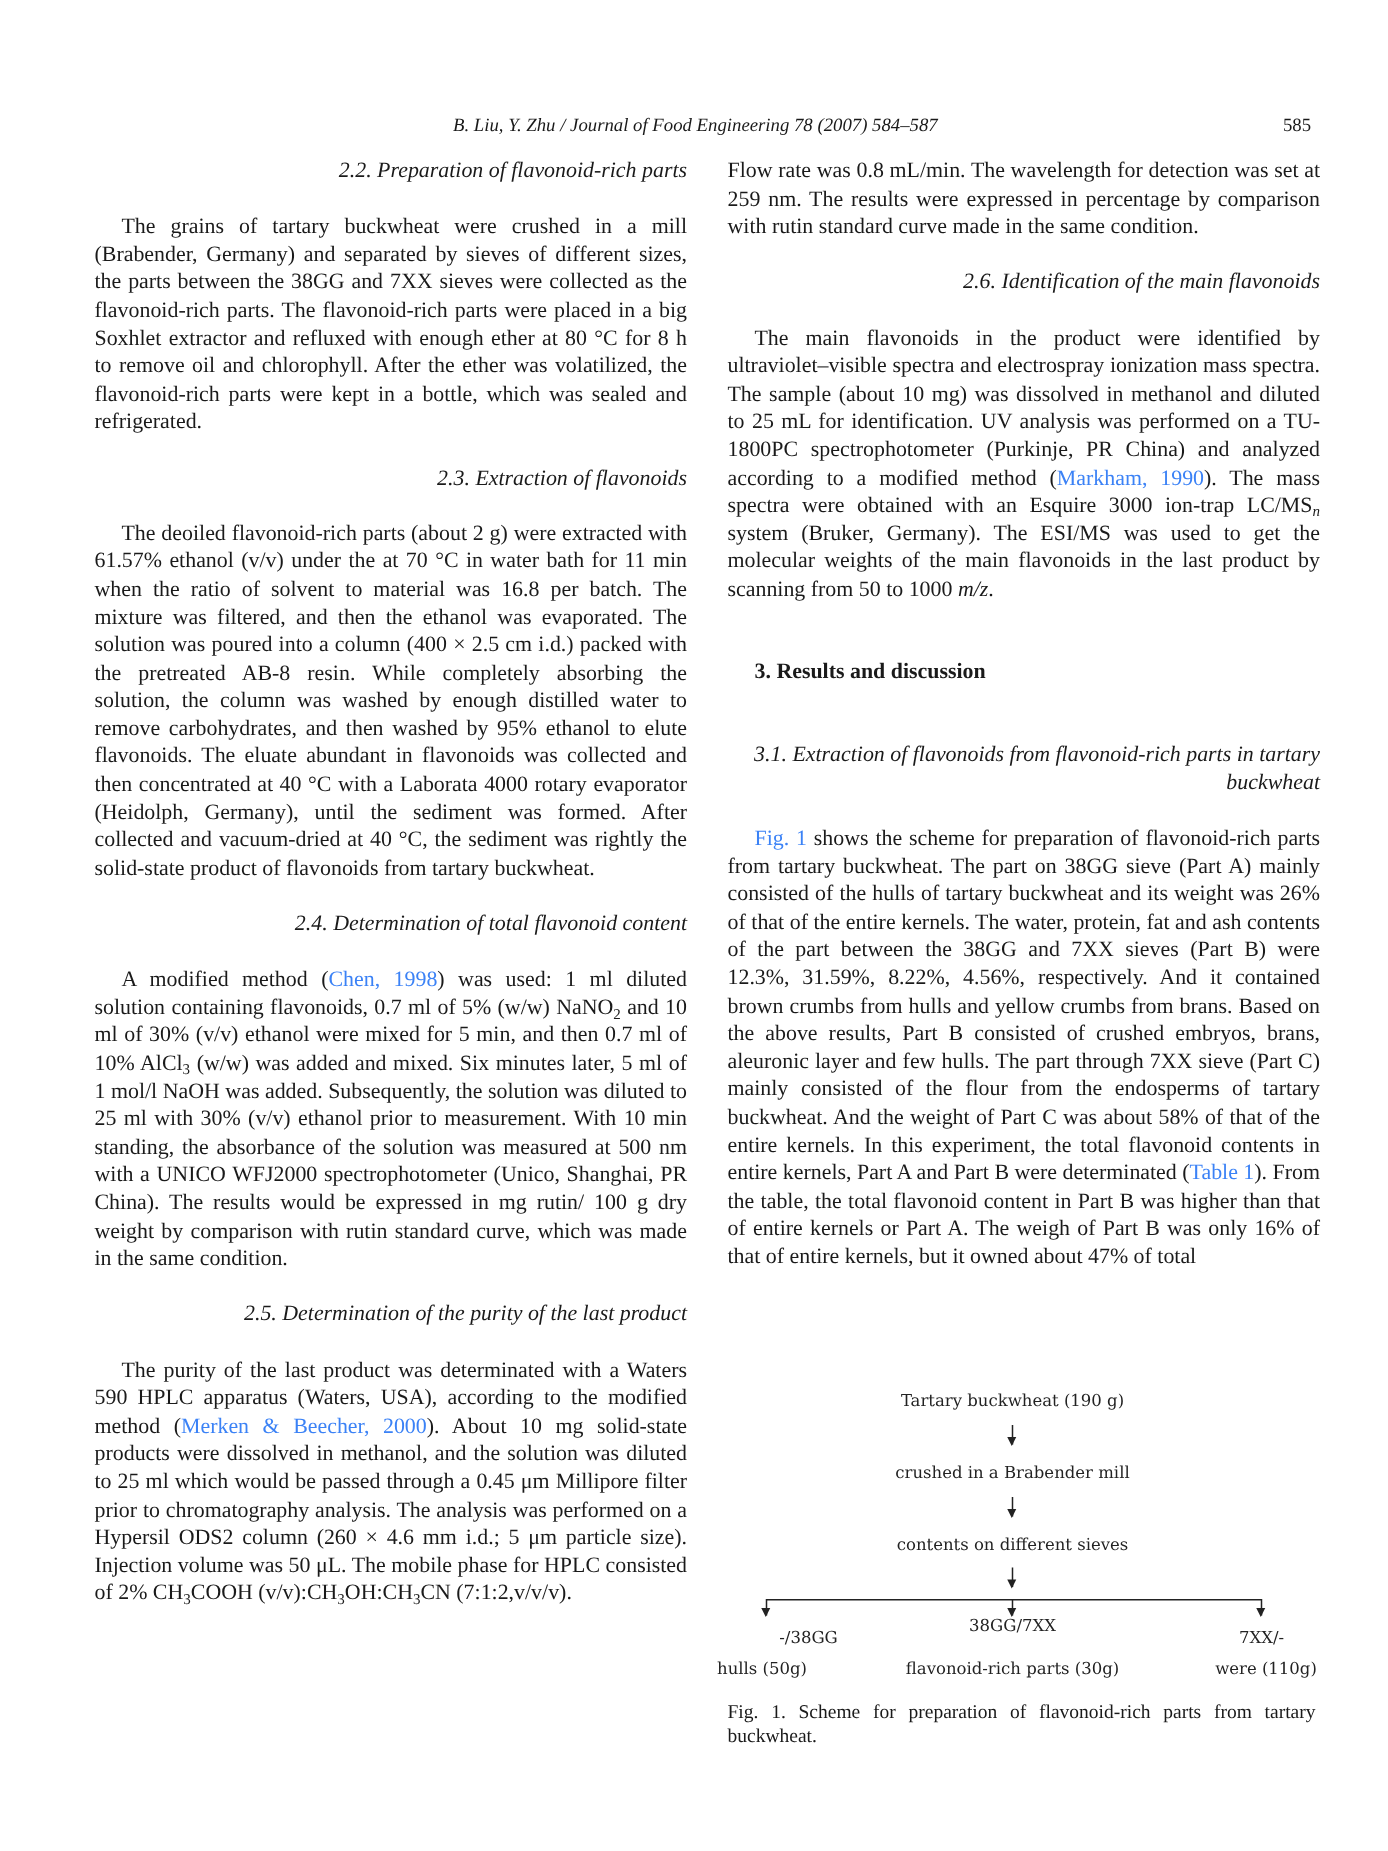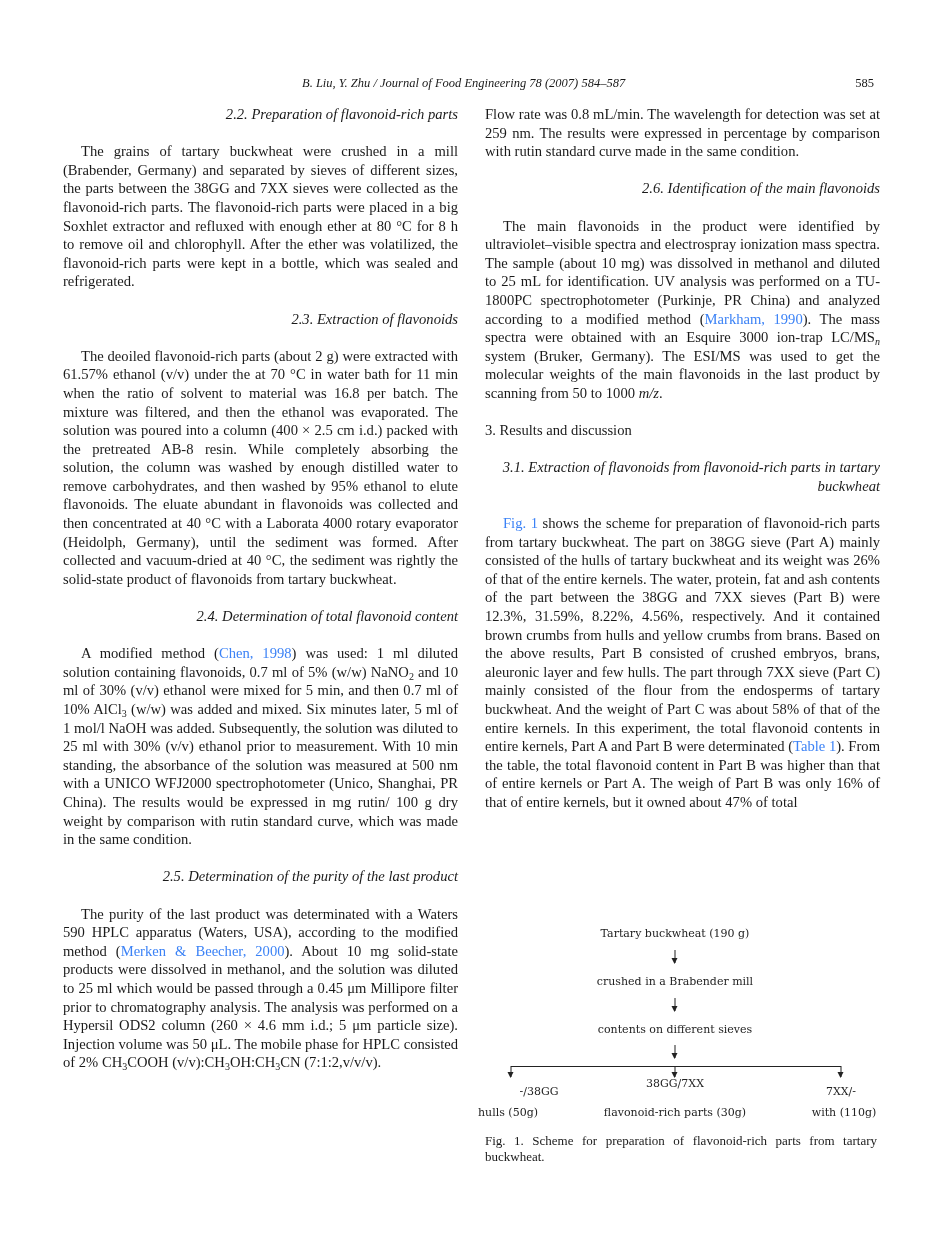--- a/index.html
+++ b/index.html
@@ -15,21 +15,21 @@
   .header .running { position: absolute; left: 240px; top: 0; }
   .header .pageno { position: absolute; right: 0; top: 0; font-style: normal; }
 
   .col { position: absolute; top: 105px; width: 395px; font-size: 14.6px; line-height: 18.6px; }
   .col.left { left: 63px; }
   .col.right { left: 485px; }
 
   .sec-title { font-style: italic; margin: 0; padding: 0; height: 18.6px; text-align: right; }
   .sec-title.two { height: 37.2px; }
   .sec-gap { height: 18.6px; }
-  .bold-title { font-weight: normal; margin: 0; }
+  .bold-title { font-weight: bold; margin: 18px; }
   p.para {
     margin: 0; text-align: justify; text-indent: 18px; hyphens: manual;
   }
   p.para.noindent { text-indent: 0; }
   .link { color: #3b82f6; cursor: pointer; }
   sub { font-size: 10px; line-height: 0; vertical-align: -3px; }
   i { font-style: italic; }
 
   .figure {
     position: absolute; left: 480px; top: 925px; width: 405px; height: 200px;
@@ -105,16 +105,16 @@
   <div class="fig-hline" style="left:31px; top:141px; width:330px;"></div>
   <div class="fig-arrow" style="left:31px; top:141px; height:11px;"></div>
   <div class="fig-arrow" style="left:195px; top:141px; height:11px;"></div>
   <div class="fig-arrow" style="left:361px; top:141px; height:11px;"></div>
 
   <div class="fig-node" style="left:31px; top:160px;margin-left:28px;">-/38GG</div>
   <div class="fig-node" style="left:28px; top:181px;">hulls (50g)</div>
   <div class="fig-node" style="left:195px; top:152px;">38GG/7XX</div>
   <div class="fig-node" style="left:195px; top:181px;">flavonoid-rich parts (30g)</div>
   <div class="fig-node" style="left:361px; top:160px;">7XX/-</div>
-  <div class="fig-node" style="left:364px; top:181px;">with (110g)</div>
+  <div class="fig-node" style="left:364px; top:181px;">were (110g)</div>
 </div>
 
 <div class="caption">Fig. 1. Scheme for preparation of flavonoid-rich parts from tartary buckwheat.</div>
 
 </body></html>

